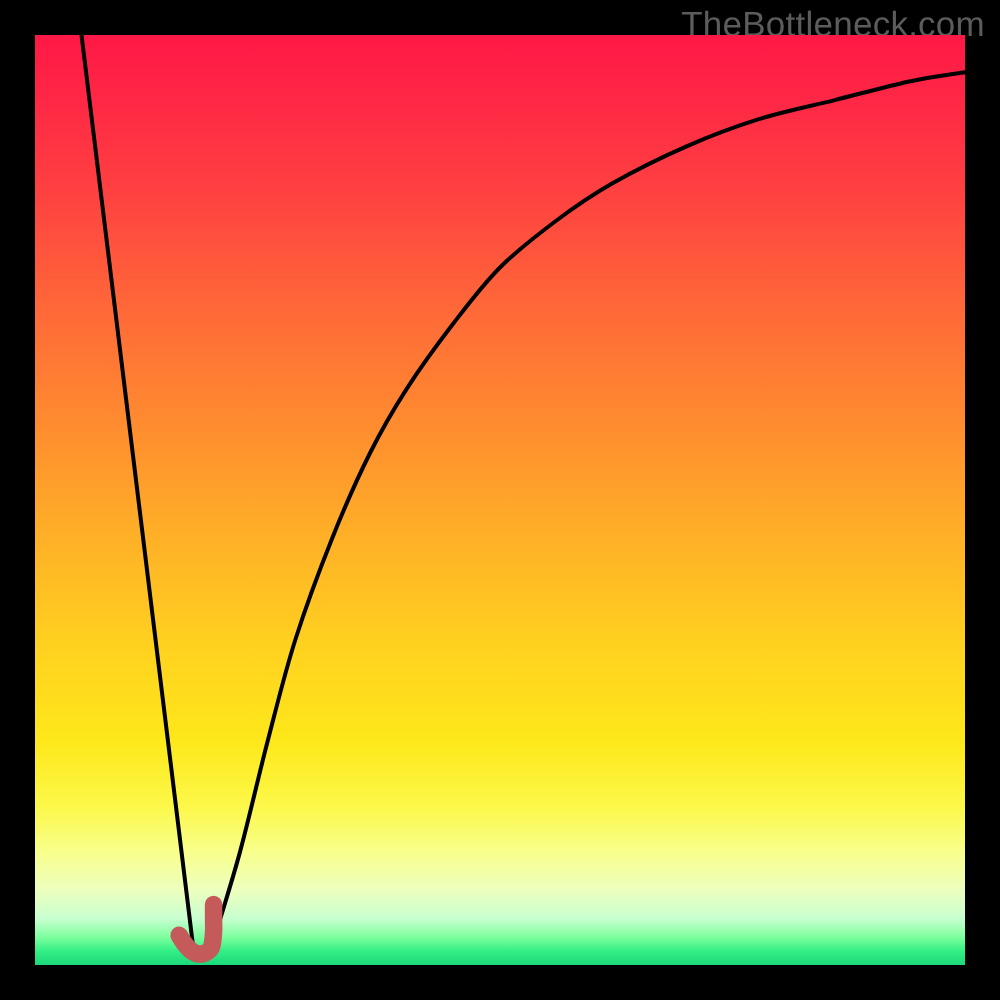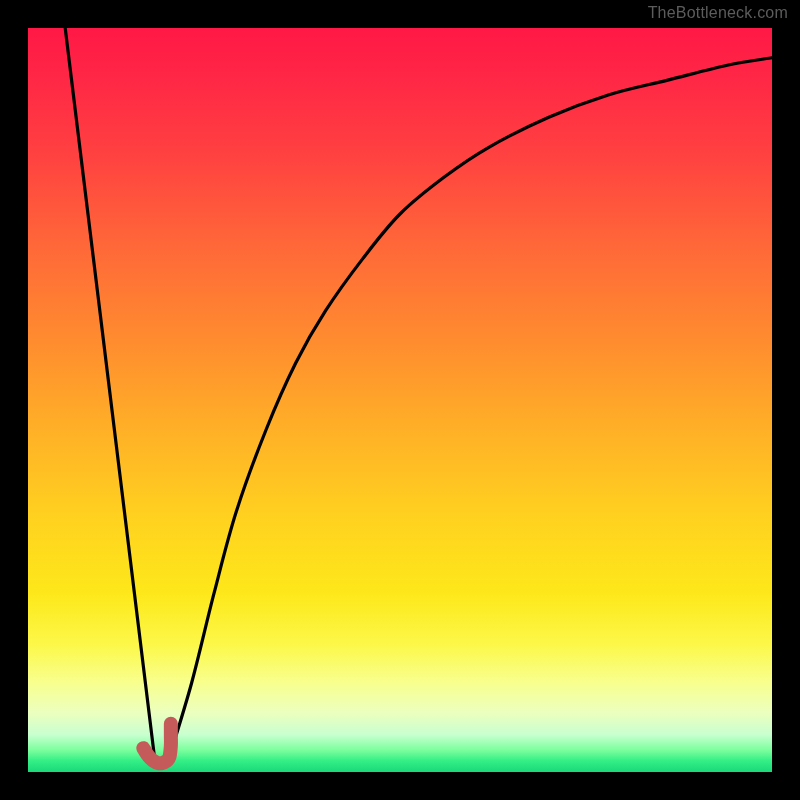--- a/index.html
+++ b/index.html
@@ -33,21 +33,21 @@
       #7eff9e 97%,
       #33ef85 98.5%,
       #1bd87a 100%
     );
   }
   .watermark {
     position: absolute;
     top: 4px;
     right: 12px;
     color: #5c5c5c;
-    font-size: 16px;
+    font-size: 28px;
     font-weight: 400;
     letter-spacing: 0.2px;
     user-select: none;
   }
   svg.curves {
     position: absolute;
     left: 0;
     top: 0;
     width: 744px;
     height: 744px;

